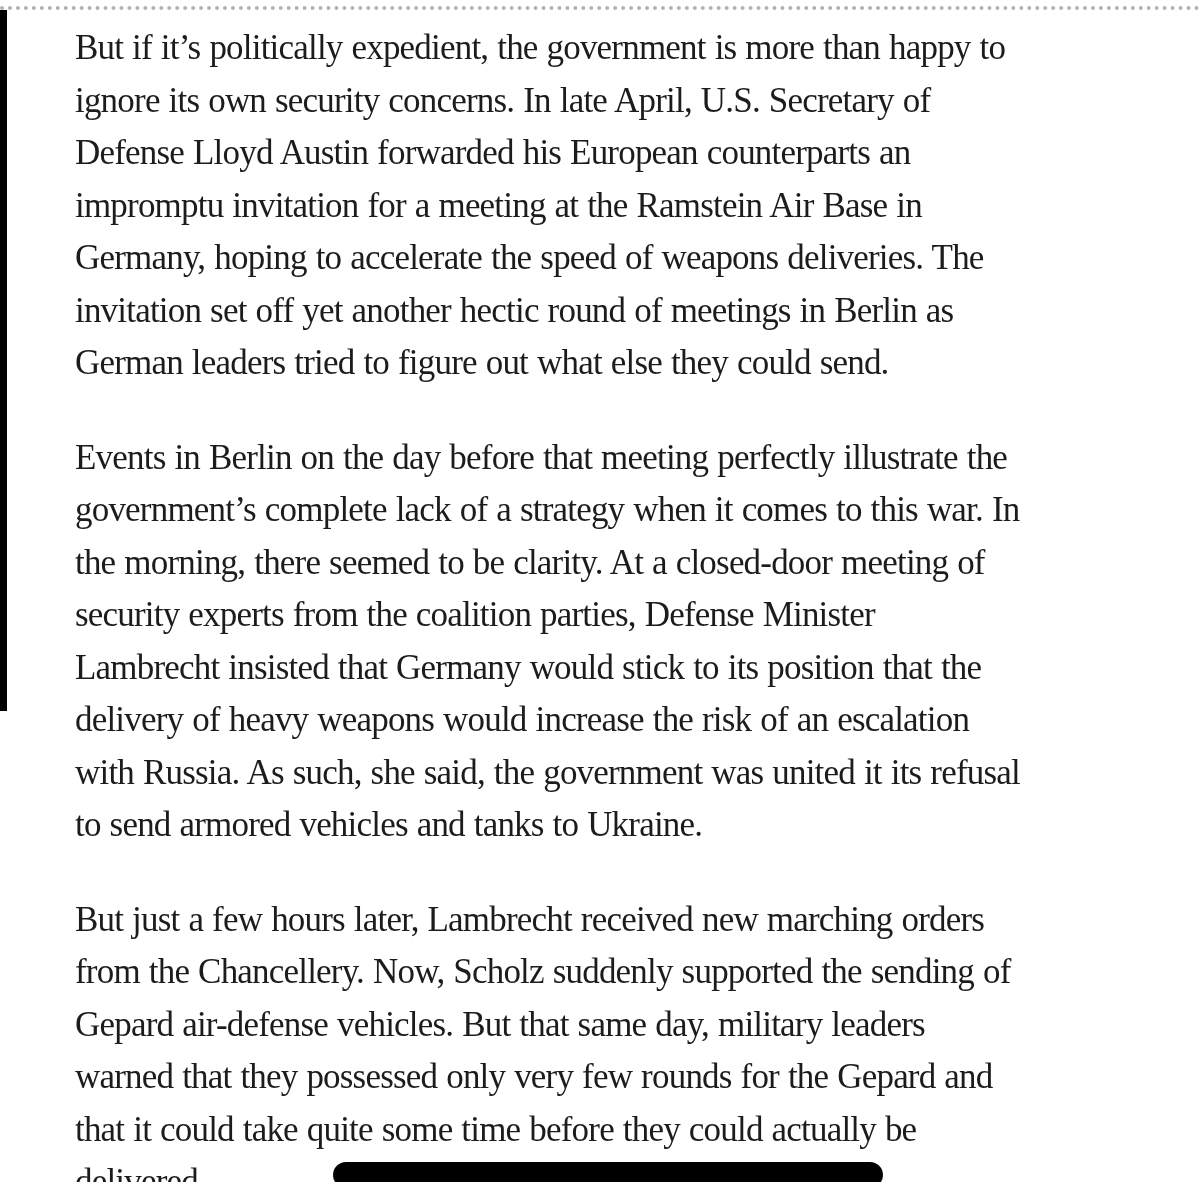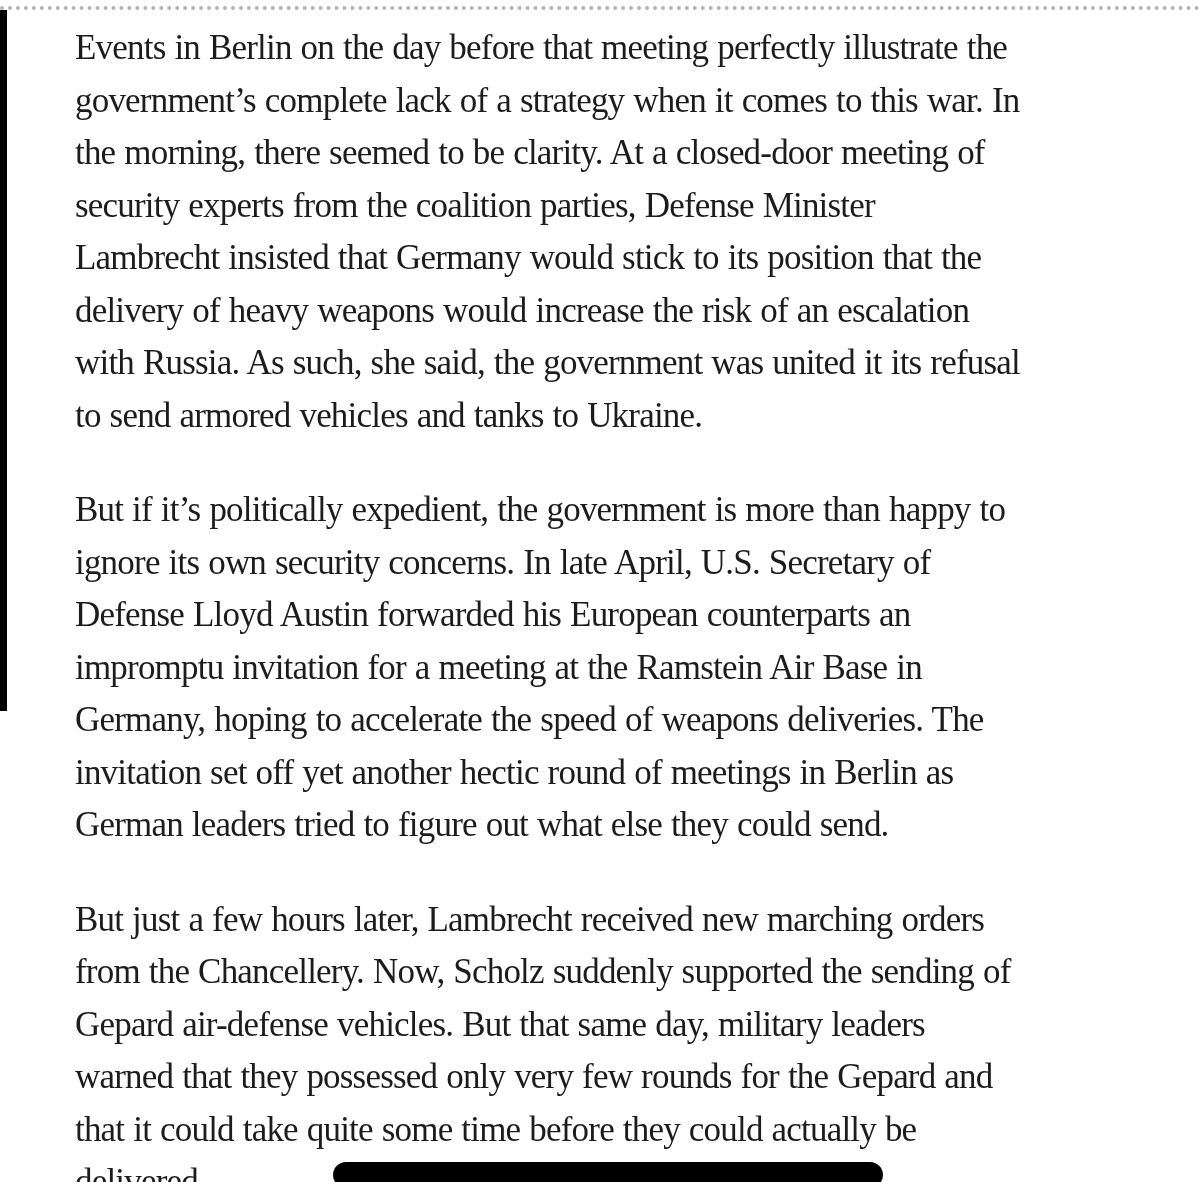--- a/index.html
+++ b/index.html
@@ -56,35 +56,35 @@
   }
 </style>
 </head>
 <body>
 
 <div class="top-divider"></div>
 
 <div class="left-scrollbar"></div>
 
 <div class="article">
+  <p class="para">But if it’s politically expedient, the government is more than happy to
+ignore its own security concerns. In late April, U.S. Secretary of
+Defense Lloyd Austin forwarded his European counterparts an
+impromptu invitation for a meeting at the Ramstein Air Base in
+Germany, hoping to accelerate the speed of weapons deliveries. The
+invitation set off yet another hectic round of meetings in Berlin as
+German leaders tried to figure out what else they could send.</p>
   <p class="para">Events in Berlin on the day before that meeting perfectly illustrate the
 government’s complete lack of a strategy when it comes to this war. In
 the morning, there seemed to be clarity. At a closed-door meeting of
 security experts from the coalition parties, Defense Minister
 Lambrecht insisted that Germany would stick to its position that the
 delivery of heavy weapons would increase the risk of an escalation
 with Russia. As such, she said, the government was united it its refusal
 to send armored vehicles and tanks to Ukraine.</p>
-  <p class="para">But if it’s politically expedient, the government is more than happy to
-ignore its own security concerns. In late April, U.S. Secretary of
-Defense Lloyd Austin forwarded his European counterparts an
-impromptu invitation for a meeting at the Ramstein Air Base in
-Germany, hoping to accelerate the speed of weapons deliveries. The
-invitation set off yet another hectic round of meetings in Berlin as
-German leaders tried to figure out what else they could send.</p>
   <p class="para">But just a few hours later, Lambrecht received new marching orders
 from the Chancellery. Now, Scholz suddenly supported the sending of
 Gepard air-defense vehicles. But that same day, military leaders
 warned that they possessed only very few rounds for the Gepard and
 that it could take quite some time before they could actually be
 delivered.</p>
 </div>
 
 <div class="home-indicator"></div>
 

